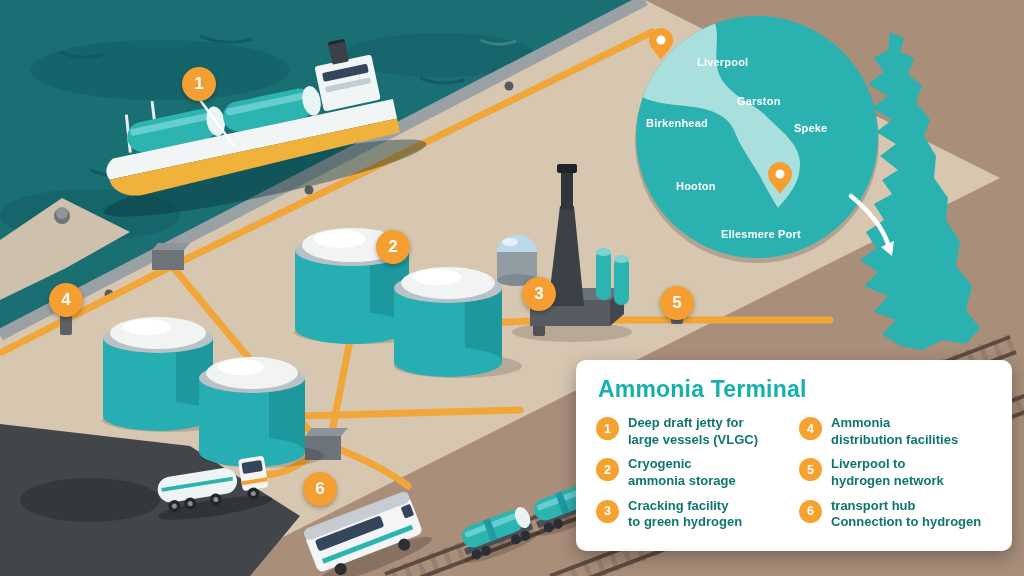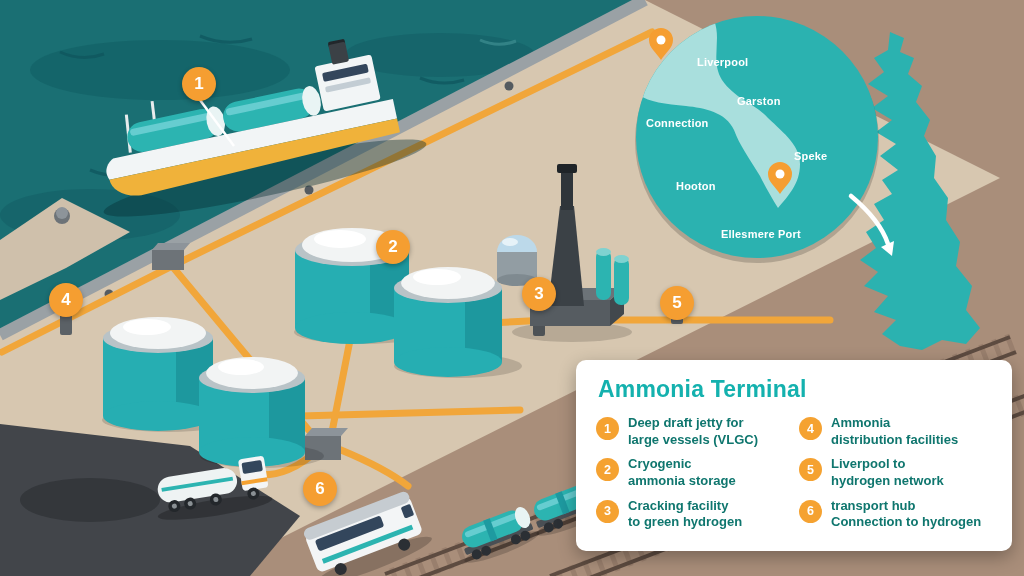--- a/index.html
+++ b/index.html
@@ -297,22 +297,22 @@
     </g>
 
     <g>
       <path d="M851,196 Q880,220 888,244" stroke="#ffffff" stroke-width="4.5" fill="none" stroke-linecap="round"></path>
       <polygon points="894,241 881,247 892,256" fill="#ffffff"></polygon>
     </g>
   </svg>
 
   <span class="maplabel" style="left:697px;top:56px;">Liverpool</span>
   <span class="maplabel" style="left:737px;top:95px;">Garston</span>
-  <span class="maplabel" style="left:794px;top:122px;margin-top:28px;">Speke</span>
-  <span class="maplabel" style="left:646px;top:117px;">Connection</span>
+  <span class="maplabel" style="left:794px;top:122px;">Speke</span>
+  <span class="maplabel" style="left:646px;top:117px;">Birkenhead</span>
   <span class="maplabel" style="left:643px;top:180px;margin-left:33px;">Hooton</span>
   <span class="maplabel" style="left:721px;top:228px;">Ellesmere Port</span>
 
   <div class="marker" style="left:182px;top:67px;">1</div>
   <div class="marker" style="left:376px;top:230px;">2</div>
   <div class="marker" style="left:522px;top:277px;">3</div>
   <div class="marker" style="left:49px;top:283px;">4</div>
   <div class="marker" style="left:660px;top:286px;">5</div>
   <div class="marker" style="left:303px;top:472px;">6</div>
 

